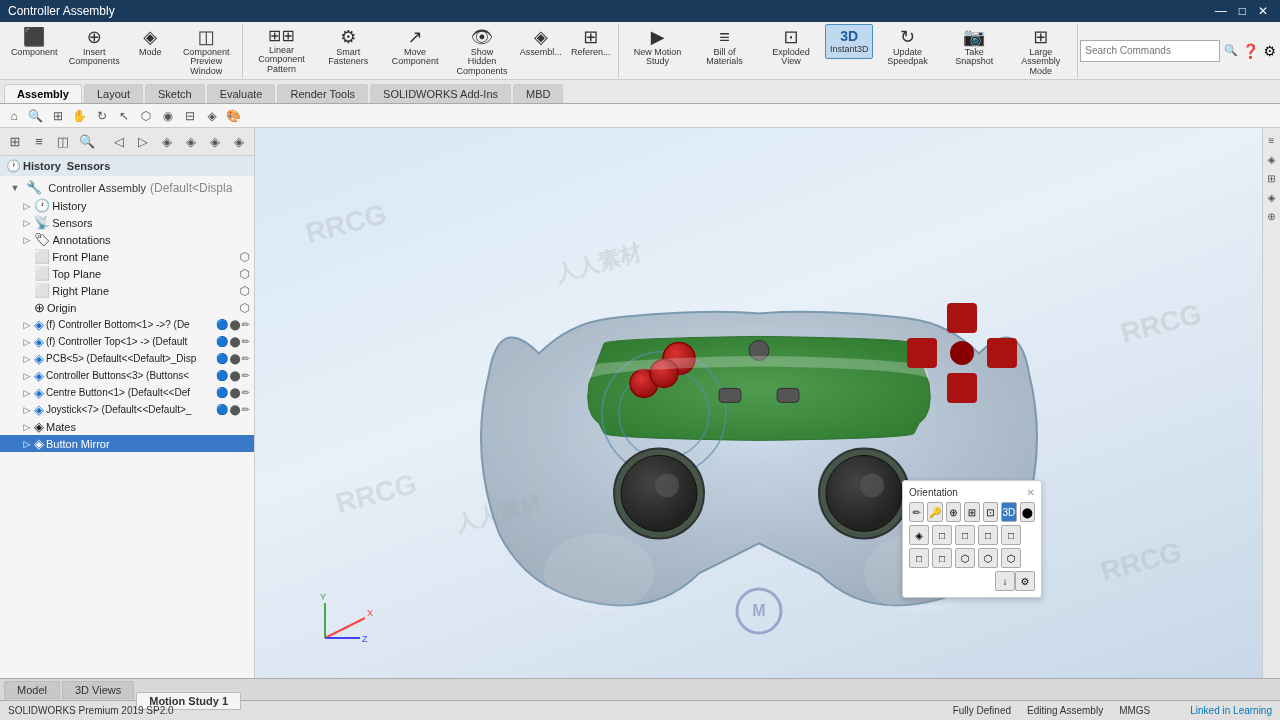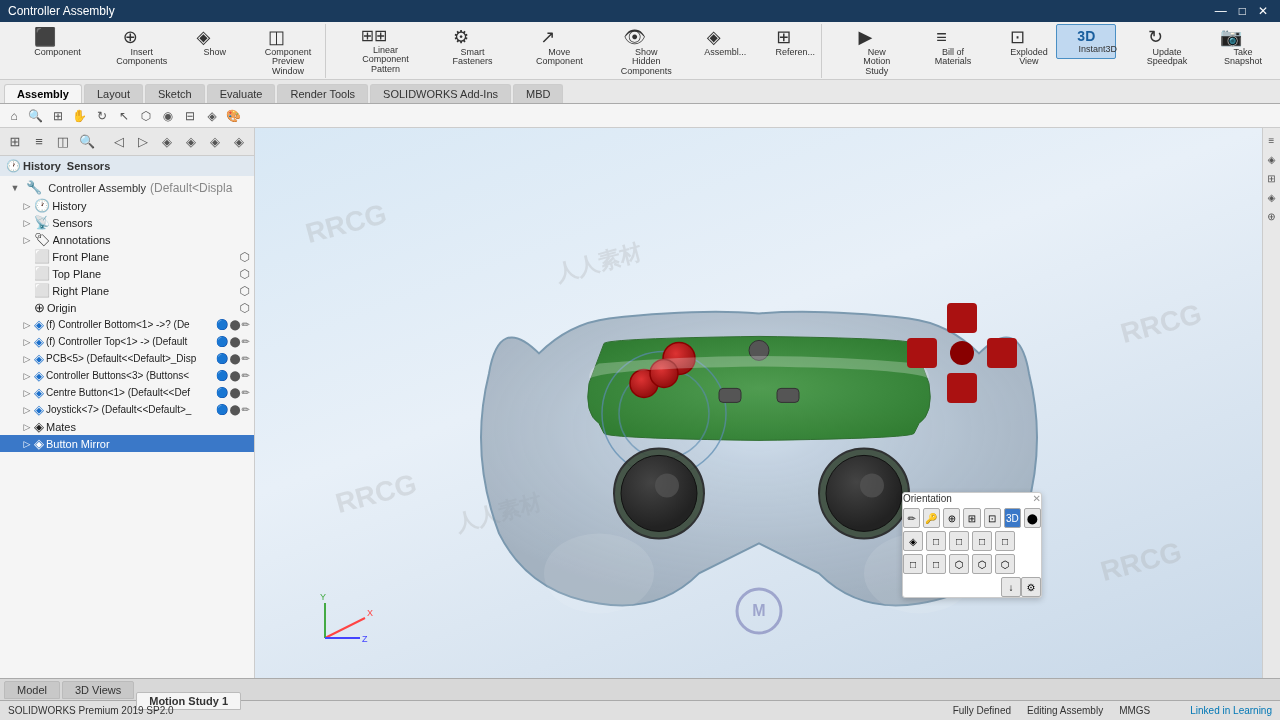--- a/index.html
+++ b/index.html
@@ -52,21 +52,21 @@
       cursor: pointer;
       border-radius: 2px;
       min-width: 44px;
       font-size: 9px;
       color: #333;
       text-align: center;
       gap: 2px;
     }
     .toolbar-btn.active { background: #c0d8f0; border: 1px solid #4a8fc4; }
     .toolbar-icon { font-size: 18px; line-height: 1; }
-    .toolbar-label { font-size: 9px; line-height: 1.1; text-align: center; max-width: 60px; margin-left: 23px; }
+    .toolbar-label { font-size: 9px; line-height: 1.1; text-align: center; max-width: 60px; }
 
     
     #tabbar {
       height: 24px;
       background: #e8e8e8;
       border-bottom: 1px solid #aaa;
       display: flex;
       align-items: flex-end;
       padding: 0 4px;
     }
@@ -209,20 +209,21 @@
     }
 
     
     #orientation-widget {
       position: absolute;
       bottom: 80px;
       right: 220px;
       background: white;
       border: 1px solid #ccc;
       width: 140px;
+      padding: 6px;
       border-radius: 3px;
       box-shadow: 0 2px 6px rgba(0,0,0,0.2);
     }
     #orientation-title {
       font-size: 10px;
       color: #333;
       margin-bottom: 4px;
       display: flex;
       align-items: center;
       justify-content: space-between;
@@ -336,21 +337,21 @@
     <div class="toolbar-btn">
       <span class="toolbar-icon">⬛</span>
       <span class="toolbar-label">Component</span>
     </div>
     <div class="toolbar-btn">
       <span class="toolbar-icon">⊕</span>
       <span class="toolbar-label">Insert Components</span>
     </div>
     <div class="toolbar-btn">
       <span class="toolbar-icon">◈</span>
-      <span class="toolbar-label">Show</span>
+      <span class="toolbar-label">Mode</span>
     </div>
     <div class="toolbar-btn">
       <span class="toolbar-icon">◫</span>
       <span class="toolbar-label">Component Preview Window</span>
     </div>
   </div>
 
   <div class="toolbar-group" style="position:relative;">
     <div class="toolbar-btn" style="position:relative;">
       <span class="toolbar-icon" style="font-size:16px;">⊞⊞</span>

